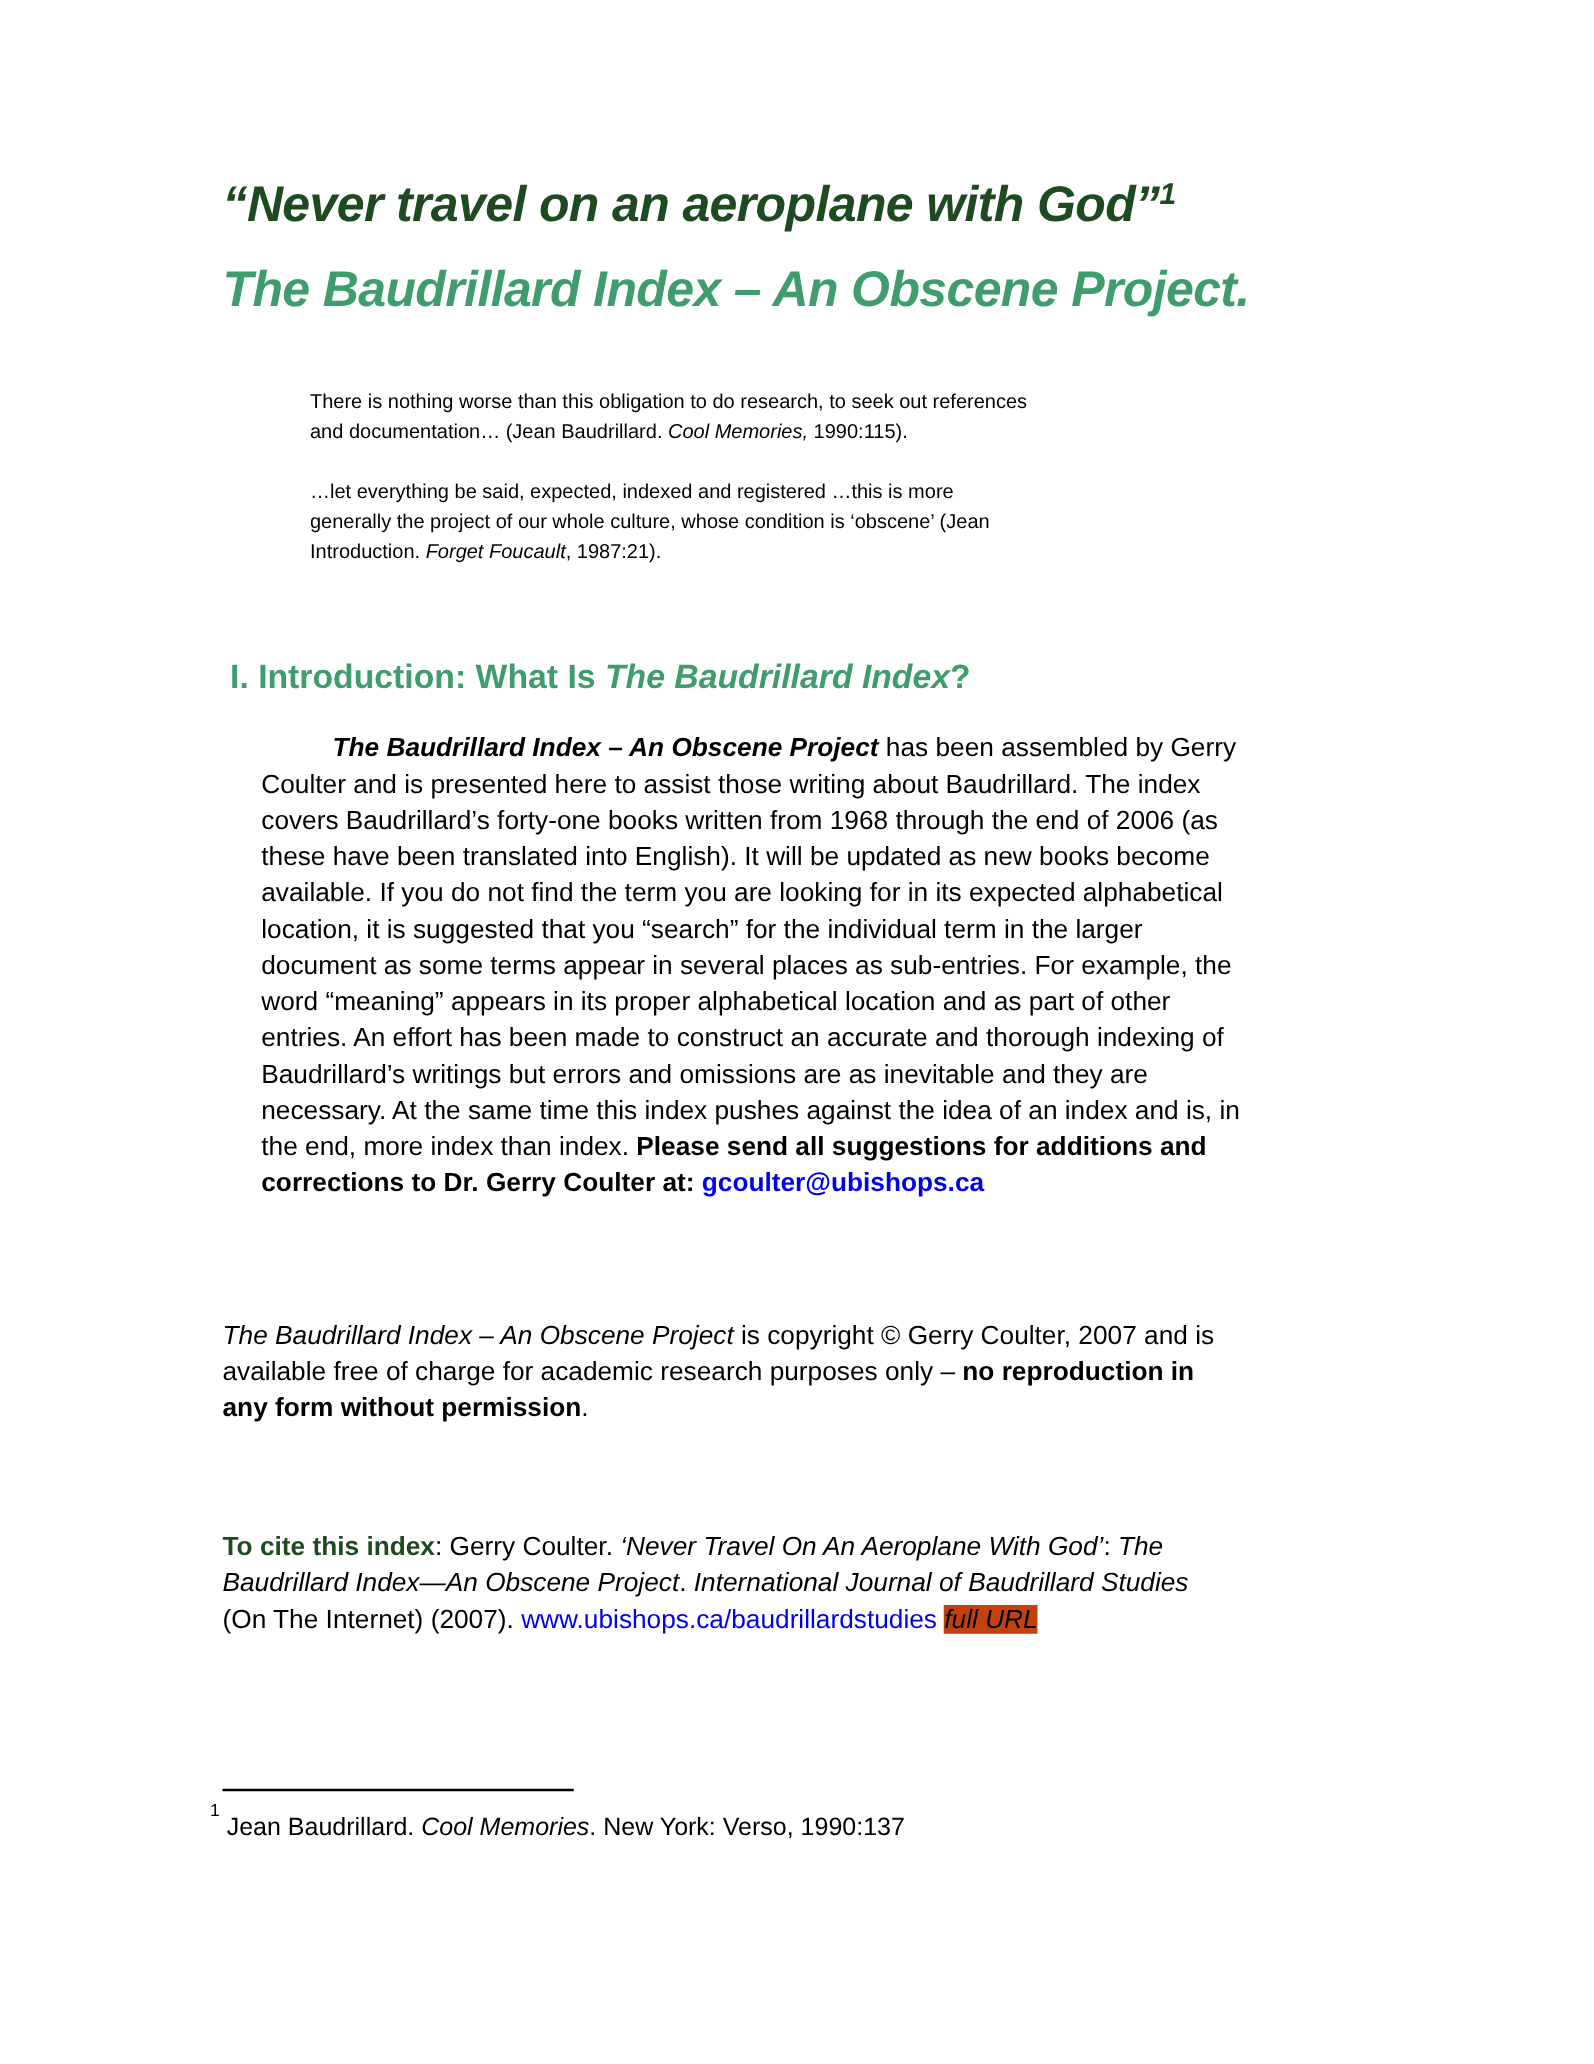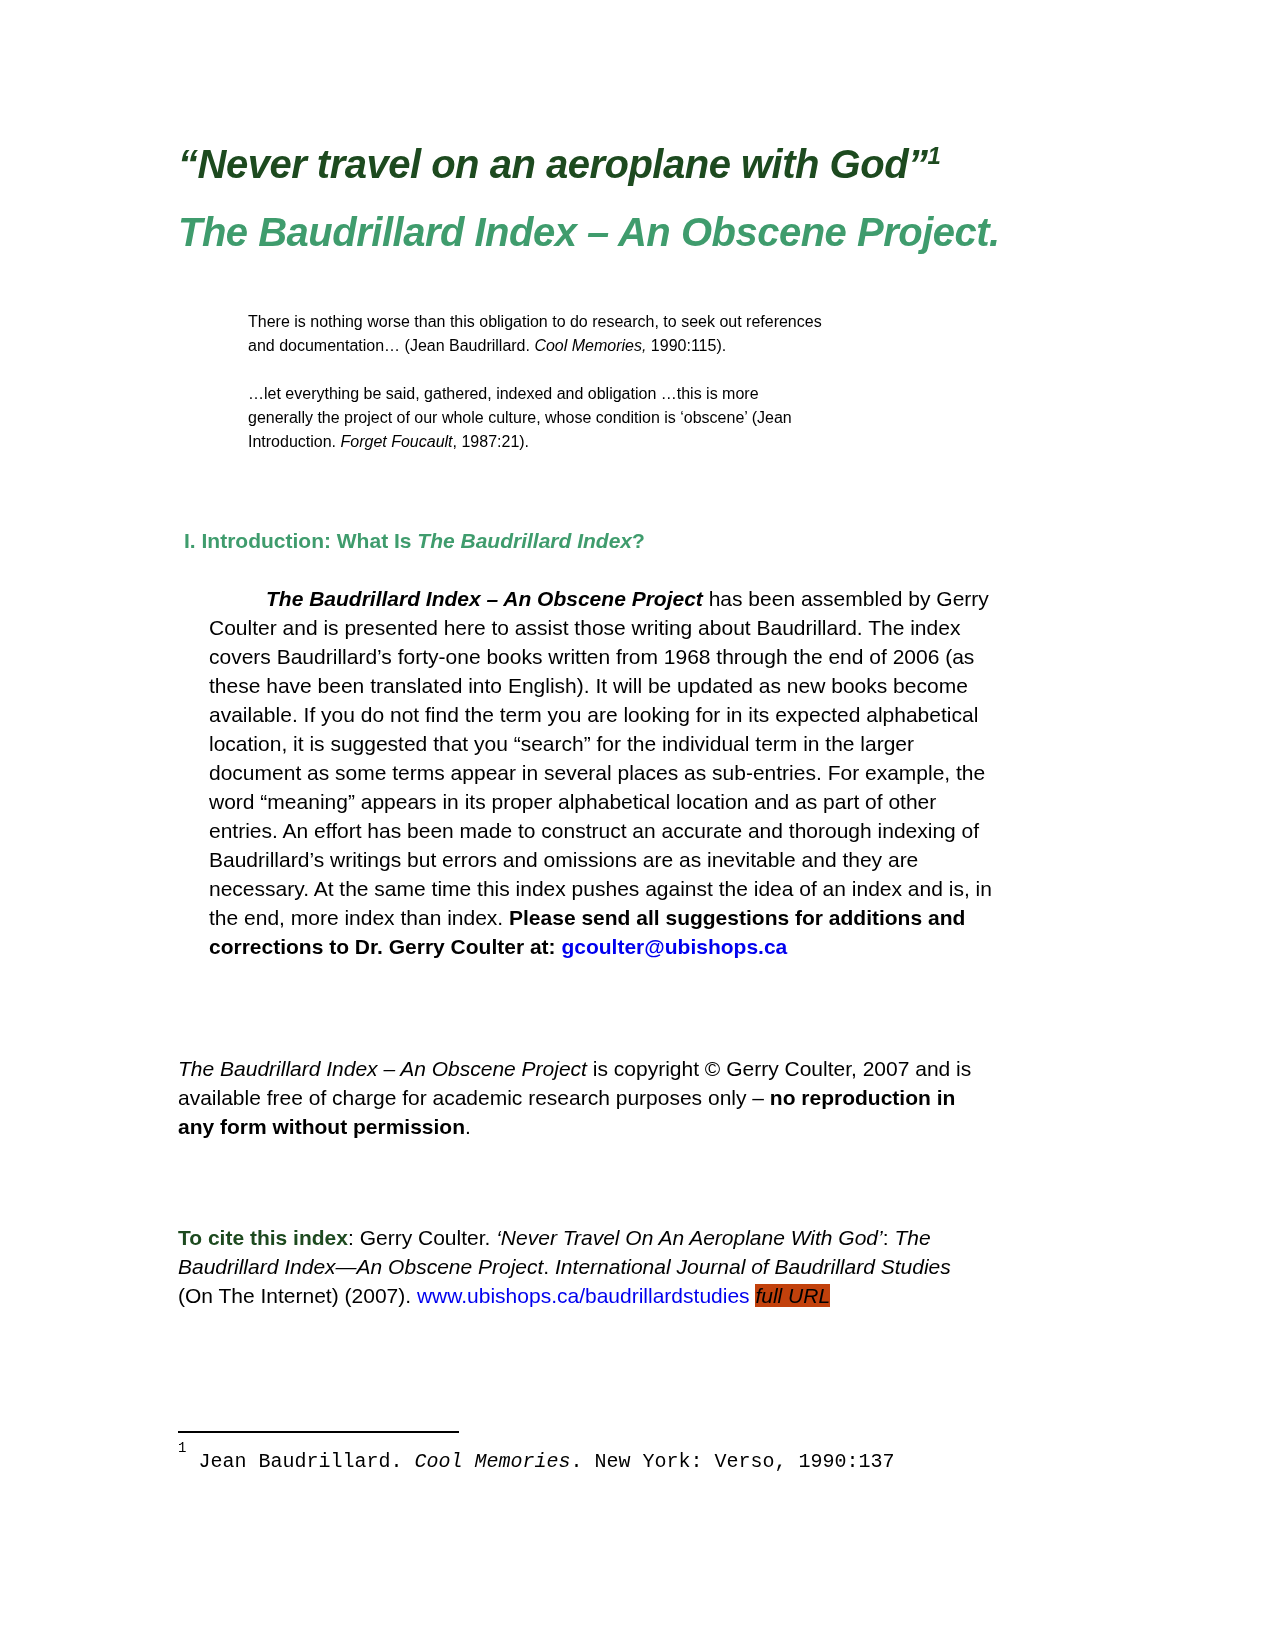--- a/index.html
+++ b/index.html
@@ -39,21 +39,21 @@
   .quote {
     left: 248px;
     font-size: 16px;
     line-height: 24px;
     color: #000000;
   }
   .qline { white-space: nowrap; }
 
   .heading {
     left: 184px;
-    font-size: 21px;
+    font-size: 27px;
     line-height: 32px;
     font-weight: bold;
     color: #3f9c6d;
     white-space: nowrap;
   }
 
   .body-text {
     font-size: 21px;
     line-height: 29px;
     color: #000000;
@@ -86,26 +86,25 @@
   .hl { background: #c2410c; font-style: italic; }
 
   .fn-rule {
     left: 178px;
     top: 1431px;
     width: 281px;
     border: none;
     border-top: 2px solid #000000;
   }
   .footnote {
-    left: 178px;
+    left: 168px;
     top: 1442px;
     font-size: 20px;
     line-height: 27px;
     white-space: nowrap;
-    font-family: Liberation Mono, monospace;
   }
   .fn-sup {
     font-size: 14px;
     position: relative;
     top: -7px;
   }
 </style>
 </head>
 <body>
 
@@ -116,21 +115,21 @@
   </h1>
 
   <h1 class="block title subtitle" style="top:208px">The Baudrillard Index – An Obscene Project.</h1>
 
   <div class="block quote" style="top:310px">
     <div class="qline">There is nothing worse than this obligation to do research, to seek out references</div>
     <div class="qline"><span>and documentation… (Jean Baudrillard. </span><span class="it">Cool Memories,</span><span> 1990:115).</span></div>
   </div>
 
   <div class="block quote" style="top:382px">
-    <div class="qline">…let everything be said, gathered, indexed and obligation …this is more</div>
+    <div class="qline">…let everything be said, expected, indexed and registered …this is more</div>
     <div class="qline">generally the project of our whole culture, whose condition is ‘obscene’ (Jean</div>
     <div class="qline"><span>Introduction. </span><span class="it">Forget Foucault</span><span>, 1987:21).</span></div>
   </div>
 
   <h2 class="block heading" style="top:525px">
     <span>I. Introduction: What Is </span><span class="it">The Baudrillard Index</span><span>?</span>
   </h2>
 
   <p class="block body-text intro" style="top:584px">
     <span class="bdit">The Baudrillard Index – An Obscene Project</span><span> has been assembled by Gerry Coulter and is presented here to assist those writing about Baudrillard. The index covers Baudrillard’s forty-one books written from 1968 through the end of 2006 (as these have been translated into English). It will be updated as new books become available. If you do not find the term you are looking for in its expected alphabetical location, it is suggested that you “search” for the individual term in the larger document as some terms appear in several places as sub-entries. For example, the word “meaning” appears in its proper alphabetical location and as part of other entries. An effort has been made to construct an accurate and thorough indexing of Baudrillard’s writings but errors and omissions are as inevitable and they are necessary. At the same time this index pushes against the idea of an index and is, in the end, more index than index. </span><span class="bd">Please send all suggestions for additions and corrections to Dr. Gerry Coulter at: </span><a class="doc-link bold-link">gcoulter@ubishops.ca</a>

